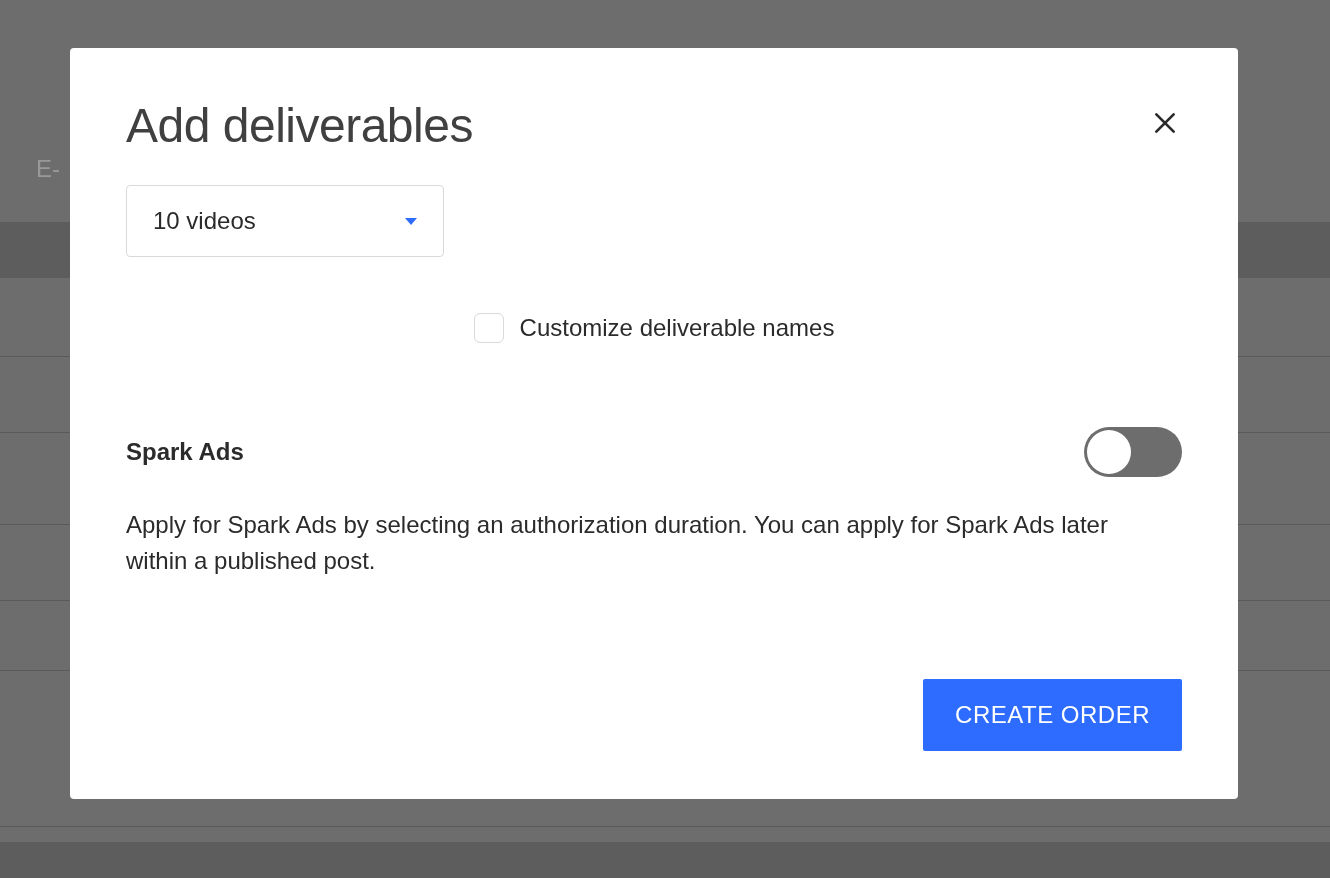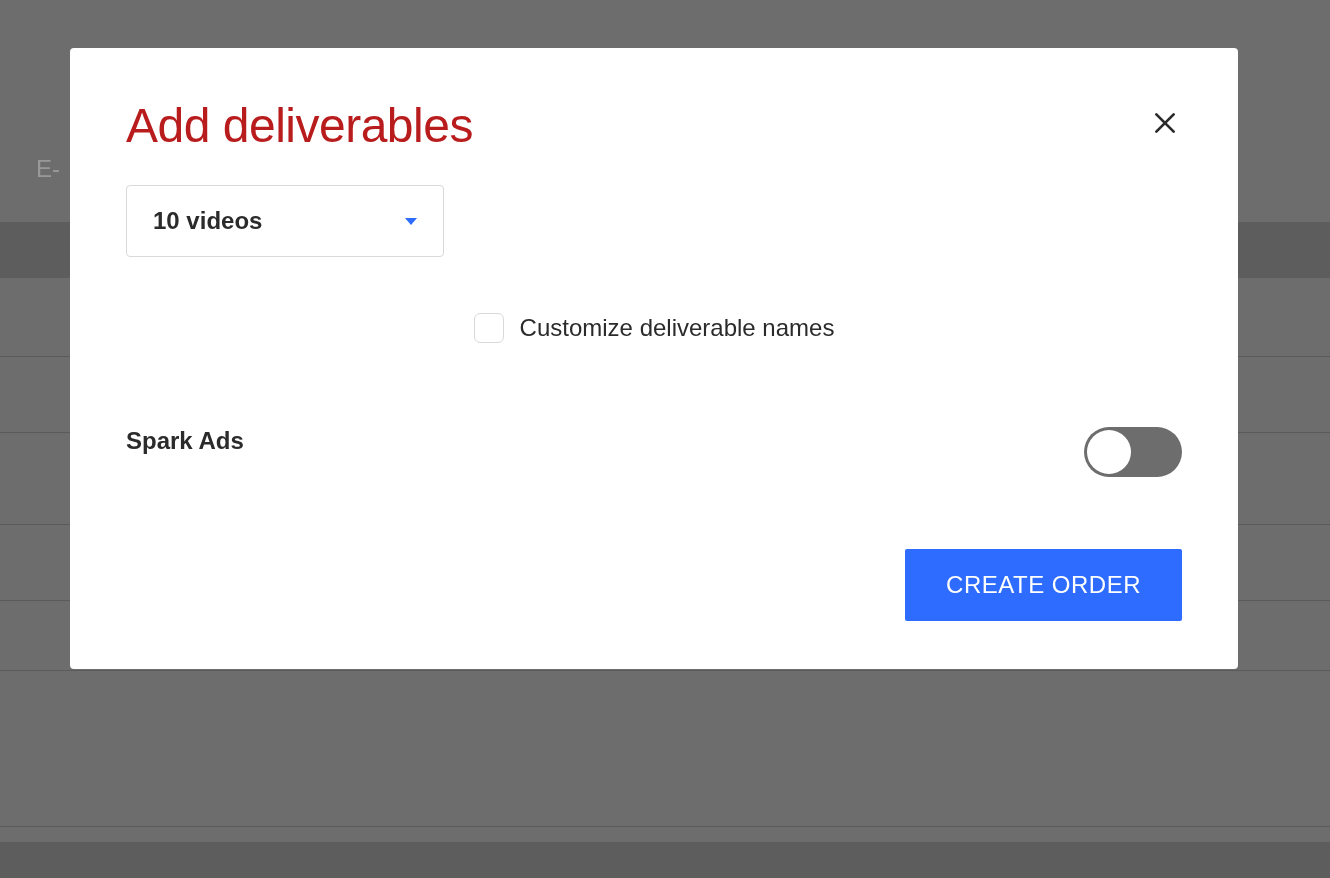--- a/index.html
+++ b/index.html
@@ -61,21 +61,21 @@
       padding: 50px 56px 48px 56px;
     }
     .modal-header {
       display: flex;
       justify-content: space-between;
       align-items: flex-start;
     }
     .modal-title {
       font-size: 48px;
       font-weight: 400;
-      color: #b91c1c;
+      color: #404040;
       letter-spacing: -0.5px;
     }
     .close-button {
       background: none;
       border: none;
       cursor: pointer;
       padding: 4px;
       margin-top: 8px;
       display: flex;
       align-items: center;
@@ -100,21 +100,21 @@
       height: 72px;
       border: 1px solid #d9d9d9;
       border-radius: 4px;
       padding: 0 26px;
       cursor: pointer;
       background: #fff;
     }
     .select-value {
       font-size: 24px;
       color: #2b2b2b;
-      font-weight: 700;
+      font-weight: 400;
     }
     .select-caret {
       width: 0;
       height: 0;
       border-left: 6px solid transparent;
       border-right: 6px solid transparent;
       border-top: 7px solid #2d6cff;
     }
     .checkbox-row {
       margin-top: 56px;
@@ -134,21 +134,21 @@
     .checkbox-label {
       font-size: 24px;
       color: #2b2b2b;
     }
     .spark-section {
       margin-top: 84px;
     }
     .spark-header {
       display: flex;
       justify-content: space-between;
-      align-items: flex-start;
+      align-items: center;
     }
     .spark-title {
       font-size: 24px;
       font-weight: 600;
       color: #2b2b2b;
     }
     .toggle {
       width: 98px;
       height: 50px;
       background: #6d6d6d;
@@ -177,24 +177,25 @@
       margin-top: 72px;
       display: flex;
       justify-content: flex-end;
     }
     .create-button {
       background: #2d6cff;
       color: #fff;
       border: none;
       font-size: 24px;
       font-weight: 500;
-      padding: 22px 41px;
+      padding: 22px 32px;
       border-radius: 2px;
       cursor: pointer;
       letter-spacing: 0.5px;
+      margin-top: 28px;
     }
   </style>
 </head>
 <body>
 
 <div class="backdrop-text">E-</div>
 <div class="backdrop-bar"></div>
 <div class="backdrop-row r1"></div>
 <div class="backdrop-row r2"></div>
 <div class="backdrop-row r3"></div>
@@ -224,18 +225,19 @@
     <span class="checkbox-label">Customize deliverable names</span>
   </div>
 
   <div class="spark-section">
     <div class="spark-header">
       <span class="spark-title">Spark Ads</span>
       <button class="toggle">
         <span class="toggle-knob"></span>
       </button>
     </div>
+    <p class="spark-description">Apply for Spark Ads by selecting an authorization duration. You can apply for Spark Ads later within a published post.</p>
   </div>
 
   <div class="modal-footer">
     <button class="create-button">CREATE ORDER</button>
   </div>
 </div>
 
 </body></html>

